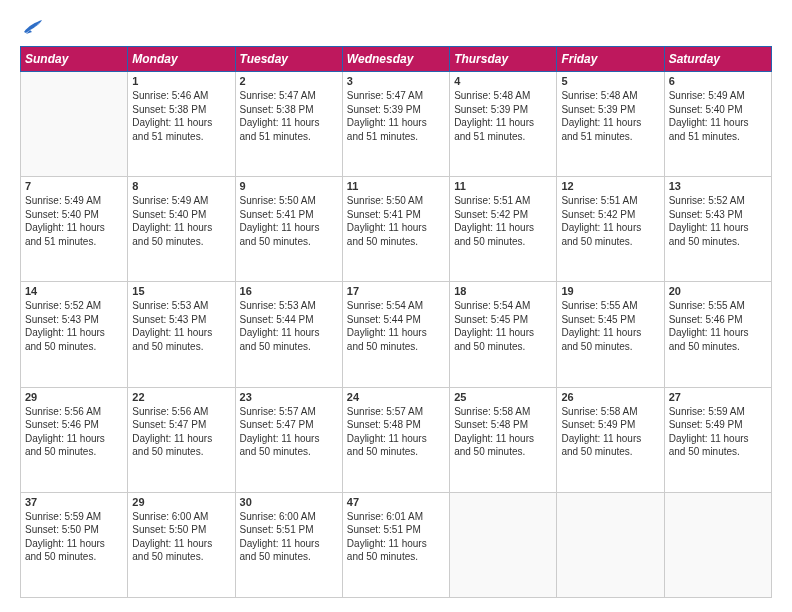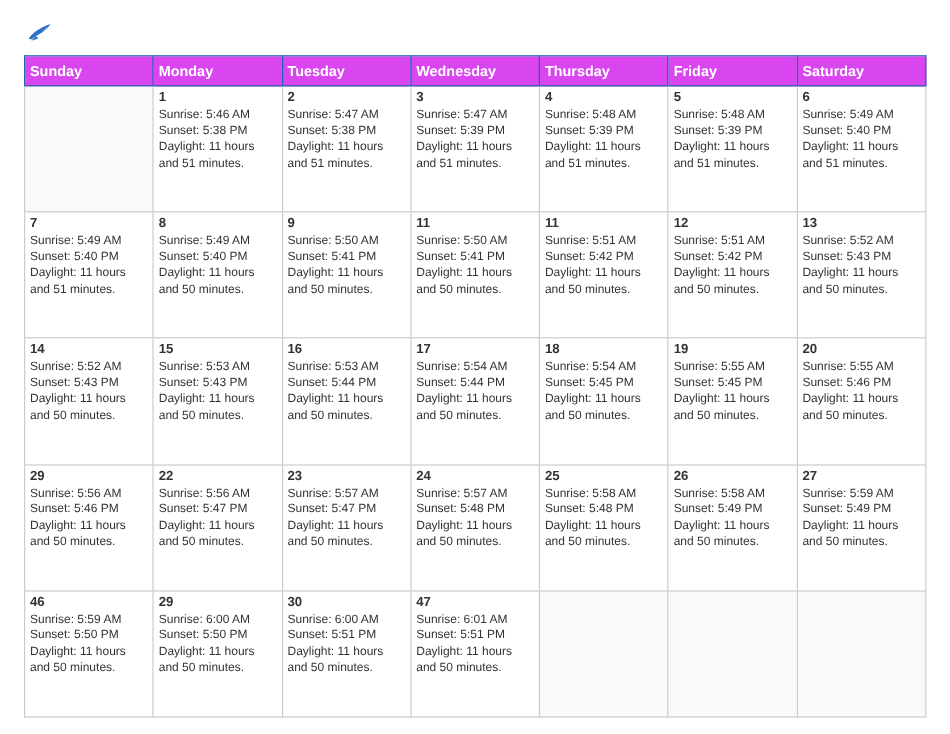--- a/index.html
+++ b/index.html
@@ -64,27 +64,28 @@
       text-align: right;
     }
     .calendar {
       flex: 1;
       border: 1px solid #ccc;
       border-collapse: collapse;
       width: 100%;
       table-layout: fixed;
     }
     .calendar th {
-      background: #d946ef;
+      background: #be185d;
       color: #fff;
       font-size: 12px;
       font-weight: bold;
       padding: 5px 4px;
       text-align: left;
       border: 1px solid #2562b0;
+      font-style: italic;
     }
     .calendar td {
       border: 1px solid #ccc;
       vertical-align: top;
       padding: 3px 4px;
       font-size: 10px;
       color: #333;
       height: 80px;
     }
     .day-number {
@@ -249,21 +250,21 @@
             <span class="day-number">26</span>
             <div class="day-detail">Sunrise: 5:58 AM<br>Sunset: 5:49 PM<br>Daylight: 11 hours and 50 minutes.</div>
           </td>
           <td>
             <span class="day-number">27</span>
             <div class="day-detail">Sunrise: 5:59 AM<br>Sunset: 5:49 PM<br>Daylight: 11 hours and 50 minutes.</div>
           </td>
         </tr>
         <tr>
           <td>
-            <span class="day-number">46</span>
+            <span class="day-number">37</span>
             <div class="day-detail">Sunrise: 5:59 AM<br>Sunset: 5:50 PM<br>Daylight: 11 hours and 50 minutes.</div>
           </td>
           <td>
             <span class="day-number">29</span>
             <div class="day-detail">Sunrise: 6:00 AM<br>Sunset: 5:50 PM<br>Daylight: 11 hours and 50 minutes.</div>
           </td>
           <td>
             <span class="day-number">30</span>
             <div class="day-detail">Sunrise: 6:00 AM<br>Sunset: 5:51 PM<br>Daylight: 11 hours and 50 minutes.</div>
           </td>

